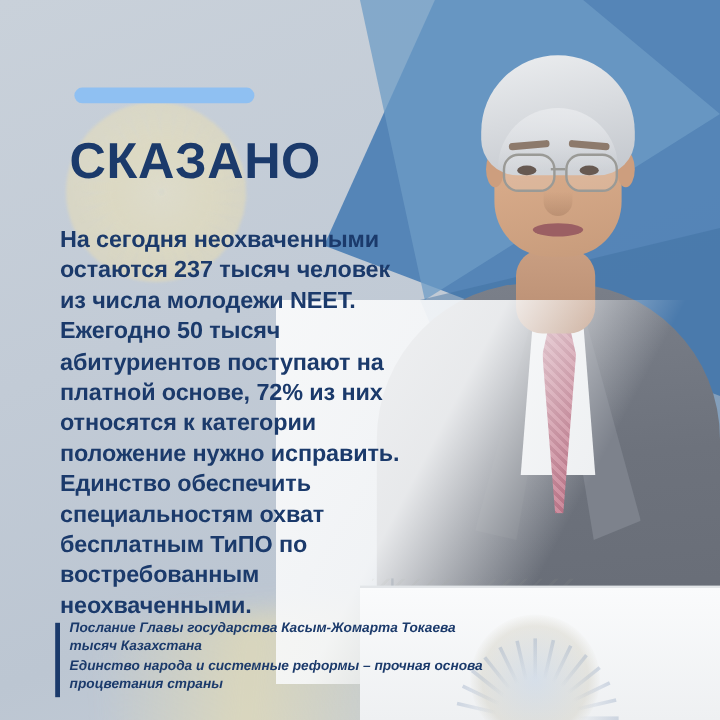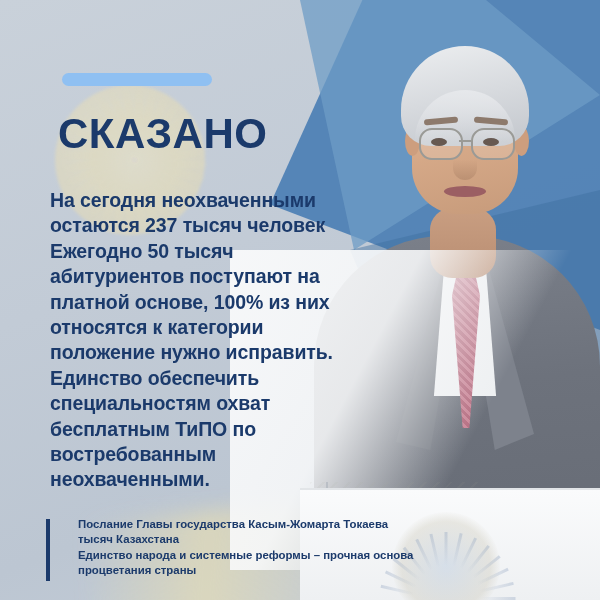--- a/index.html
+++ b/index.html
@@ -167,21 +167,21 @@
   #body-text{
     position:absolute;left:50px;top:188px;width:310px;
     font-size:19.5px;font-weight:700;line-height:25.4px;
     color:#1b3a6b;letter-spacing:-.1px;
   }
   #body-text p{margin:0;}
 
   #footer{position:absolute;left:46px;top:517px;width:440px;}
   #footer-bar{position:absolute;left:0;top:2px;width:4px;height:62px;background:#1b3a6b;}
   #footer-text{
-    margin-left:32px;font-size:11.4px;font-weight:600;
+    margin-left:12px;font-size:11.4px;font-style:italic;font-weight:600;
     line-height:15.4px;color:#1b3a6b;
   }
   #footer-text p{margin:0;}
 </style>
 </head>
 <body>
 
 <div id="card">
 
   <div class="layer" id="sun-art">
@@ -275,23 +275,24 @@
 
   <div id="content">
 
     <div id="accent-bar"></div>
 
     <div id="title">СКАЗАНО</div>
 
     <div id="body-text">
         <p>На сегодня неохваченными</p>
         <p>остаются 237 тысяч человек</p>
+        <p>из числа молодежи NEET.</p>
         <p>Ежегодно 50 тысяч</p>
         <p>абитуриентов поступают на</p>
-        <p>платной основе, 100% из них</p>
+        <p>платной основе, 72% из них</p>
         <p>относятся к категории</p>
         <p>положение нужно исправить.</p>
         <p>Единство обеспечить</p>
         <p>специальностям охват</p>
         <p>бесплатным ТиПО по</p>
         <p>востребованным</p>
         <p>неохваченными.</p>
       </div>
 
     <div id="footer">

